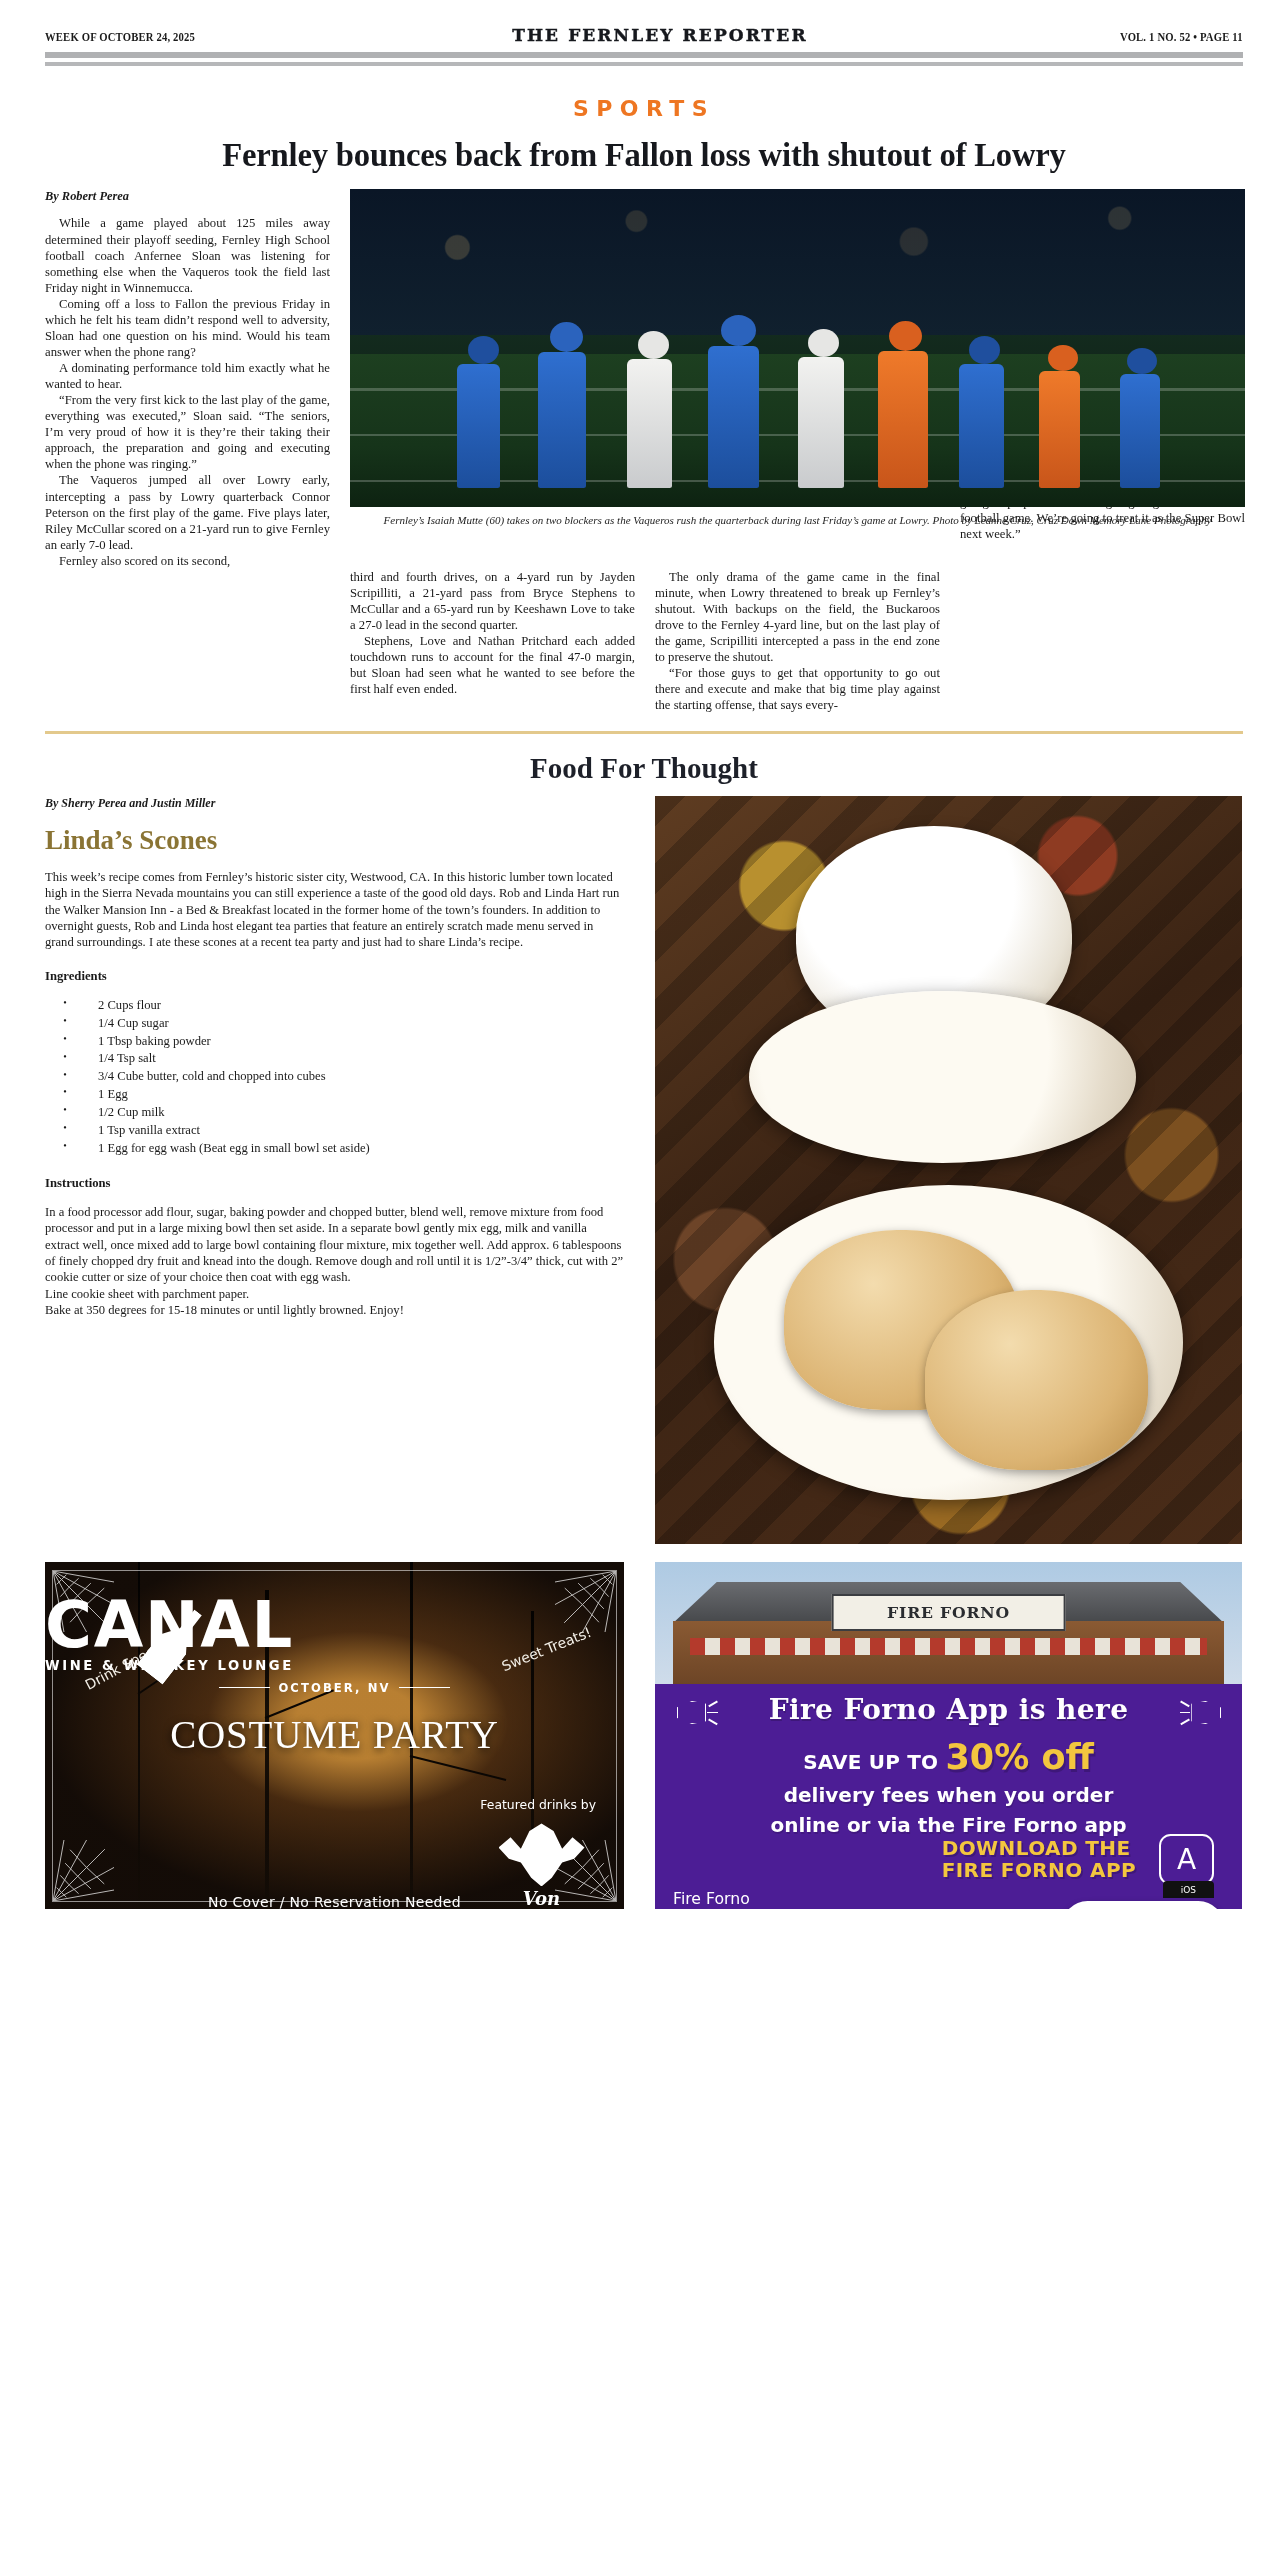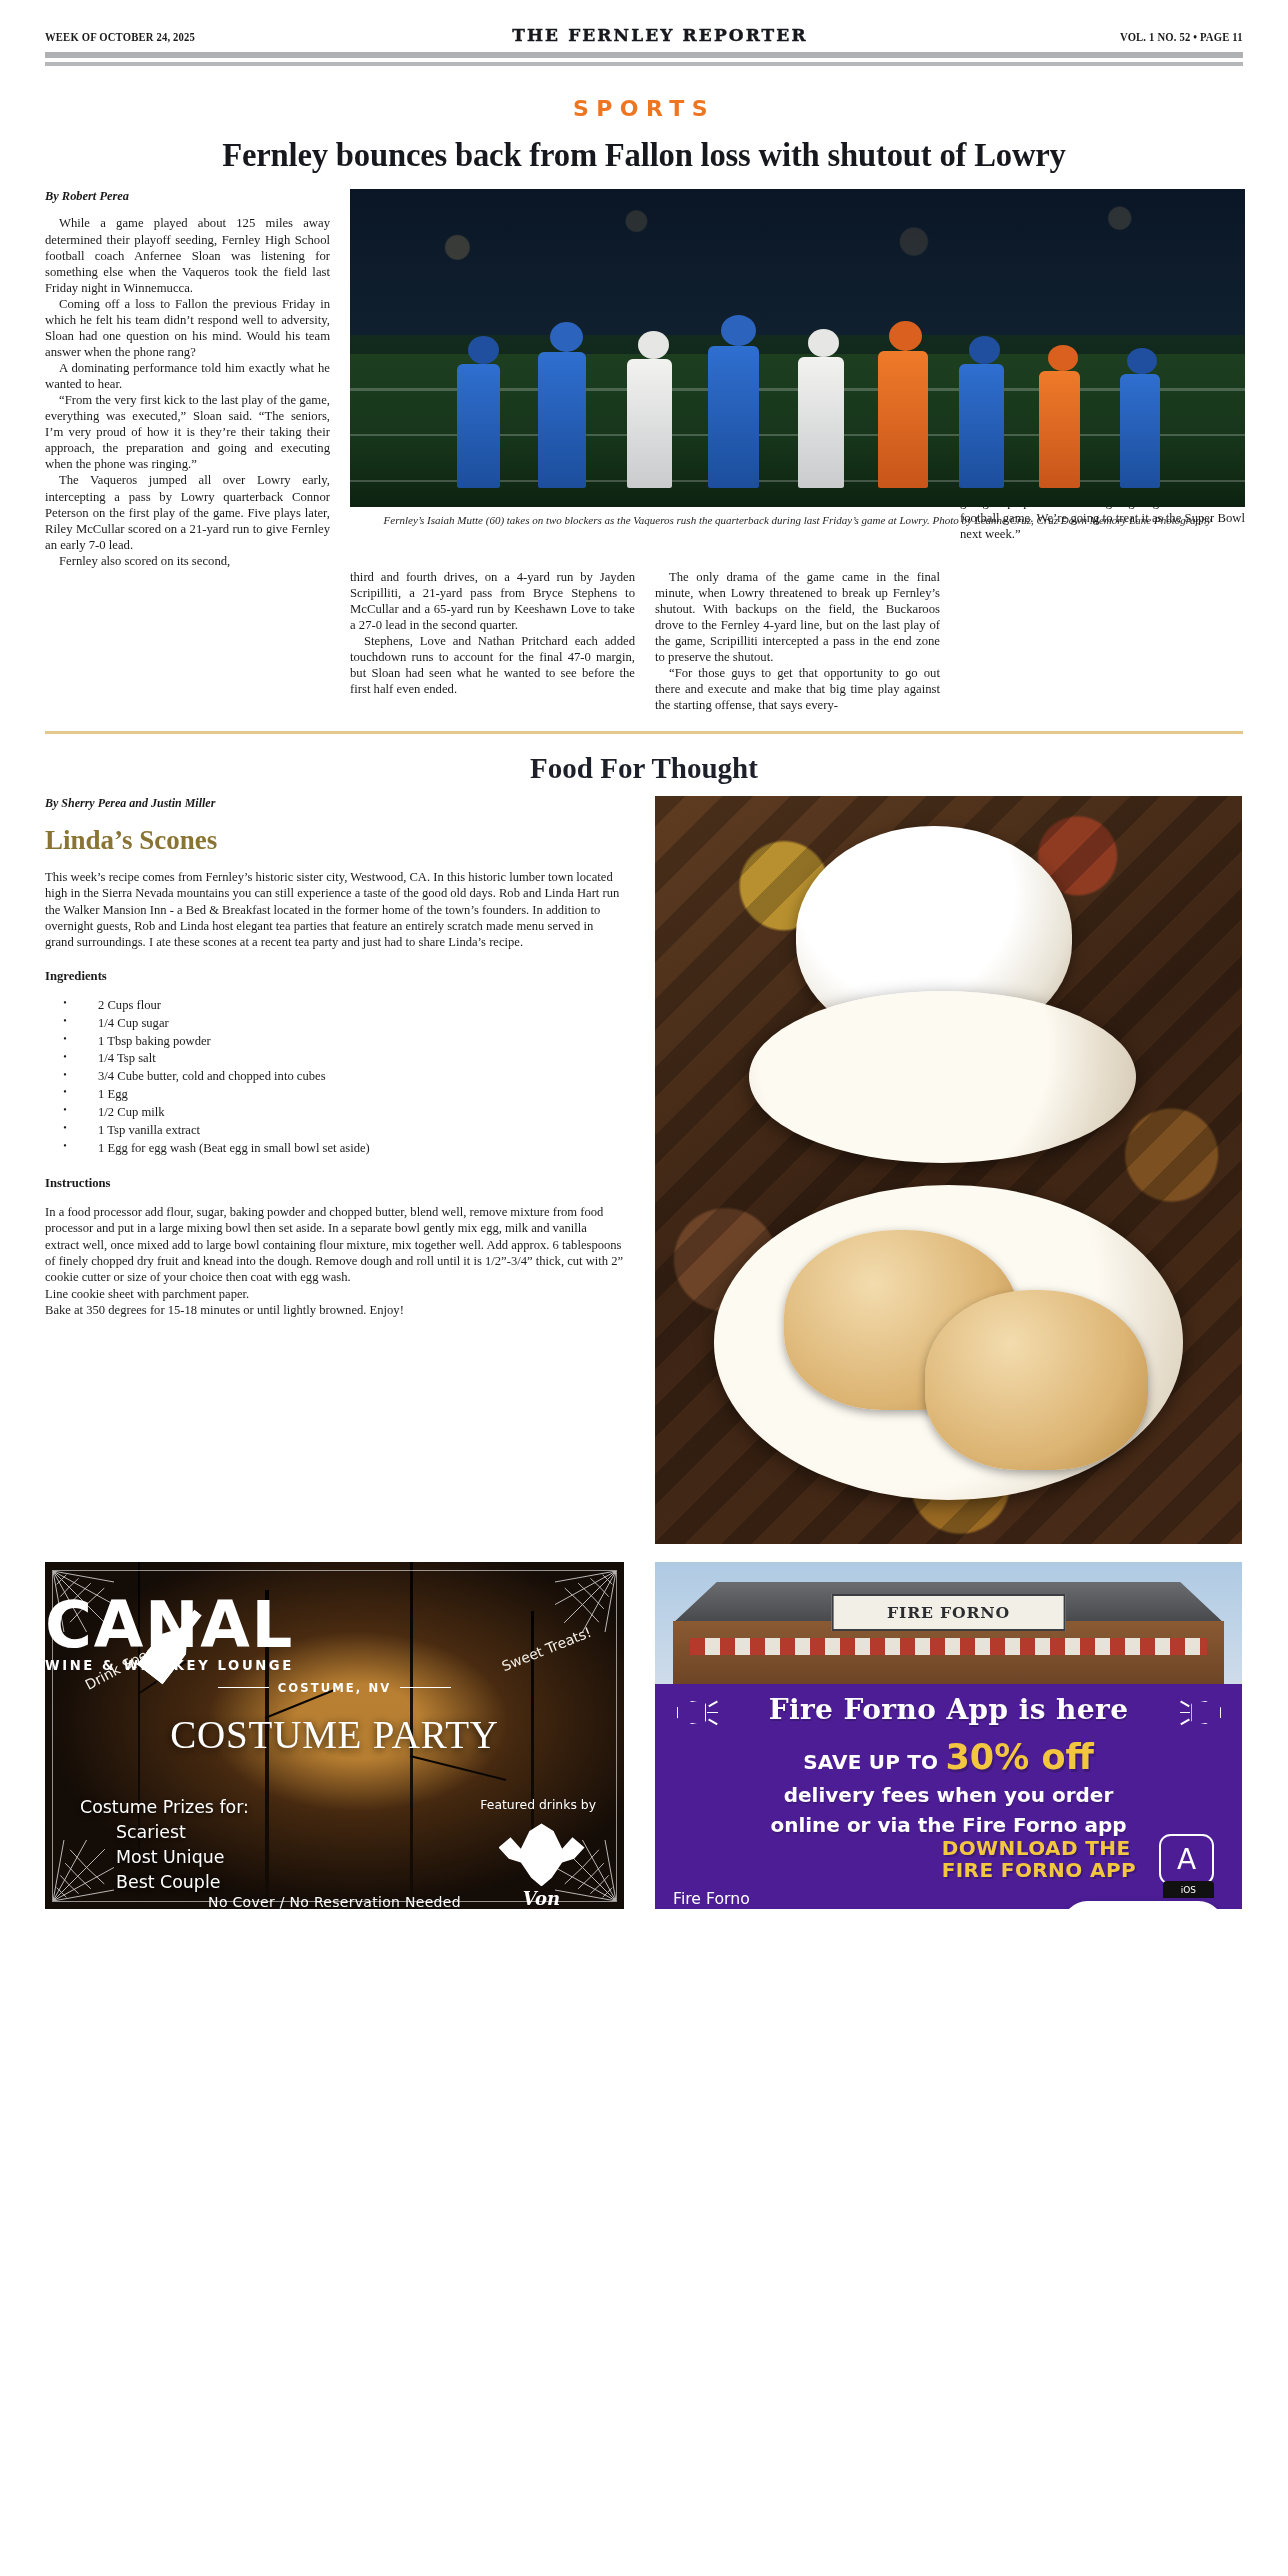--- a/index.html
+++ b/index.html
@@ -506,33 +506,27 @@
       <div class="badge-rot" style="left:35px;top:91px;transform:rotate(-28deg);">Drink Specials!</div>
       <div class="badge-rot" style="right:30px;top:79px;transform:rotate(-22deg);">Sweet Treats!</div>
 
       <div class="canal-logo">
         <div class="canal-the">THE</div>
         <div style="position:relative;display:inline-block;">
           <div class="canal-word">CANAL</div>
           <div class="canal-bottle"></div>
         </div>
         <div class="canal-sub">WINE &amp; WHISKEY LOUNGE</div>
-        <div class="canal-city">COSTUME, NV</div>
+        <div class="canal-city">OCTOBER, NV</div>
       </div>
 
       <div class="canal-hall">
         <div>COSTUME PARTY</div>
       </div>
 
-      <div class="canal-prizes">
-        <div class="lbl">Costume Prizes for:</div>
-        <div class="itm">Scariest</div>
-        <div class="itm">Most Unique</div>
-        <div class="itm">Best Couple</div>
-      </div>
 
       <div class="canal-feat">Featured drinks by</div>
       <div class="vonpayne">
         <div class="vp-bat"></div>
         <div class="vp-name">Von Payne</div>
       </div>
 
       <div class="canal-nocover">No Cover / No Reservation Needed</div>
 
     </div>

